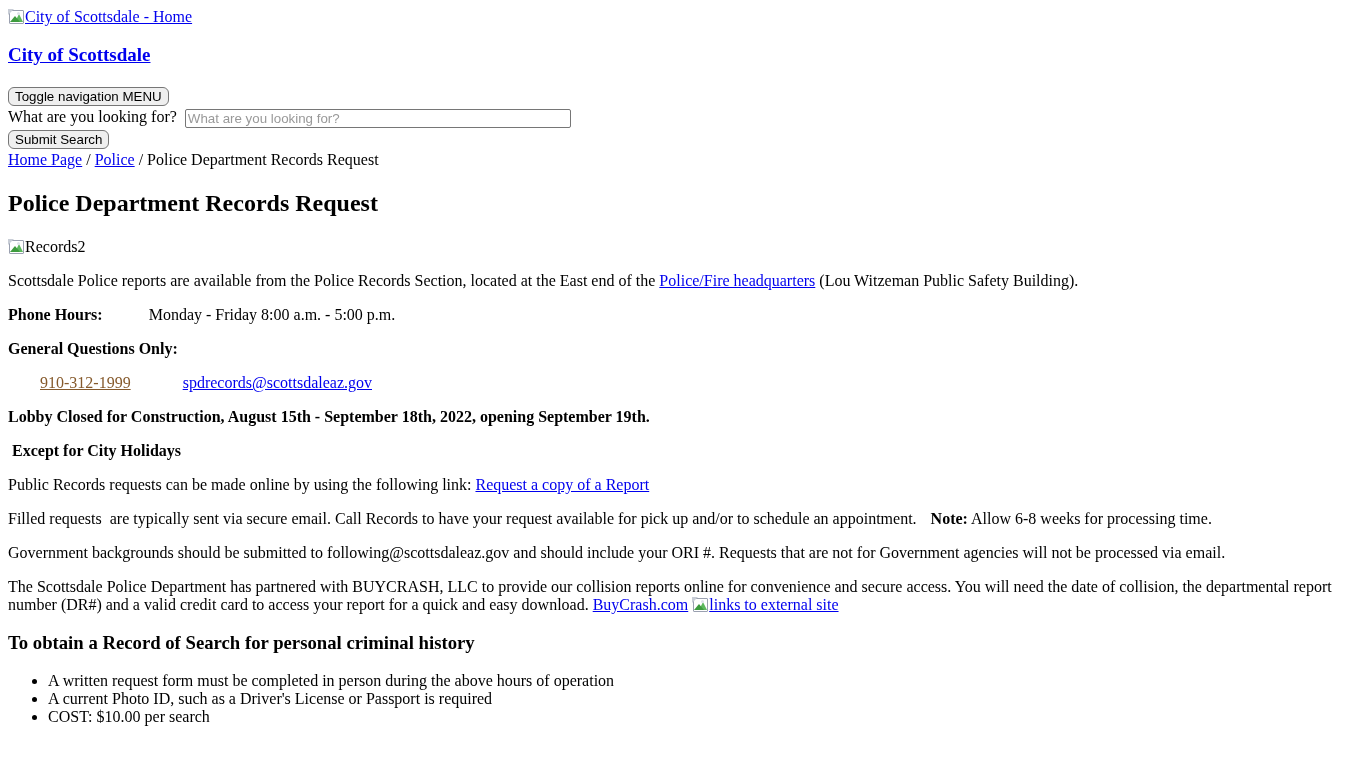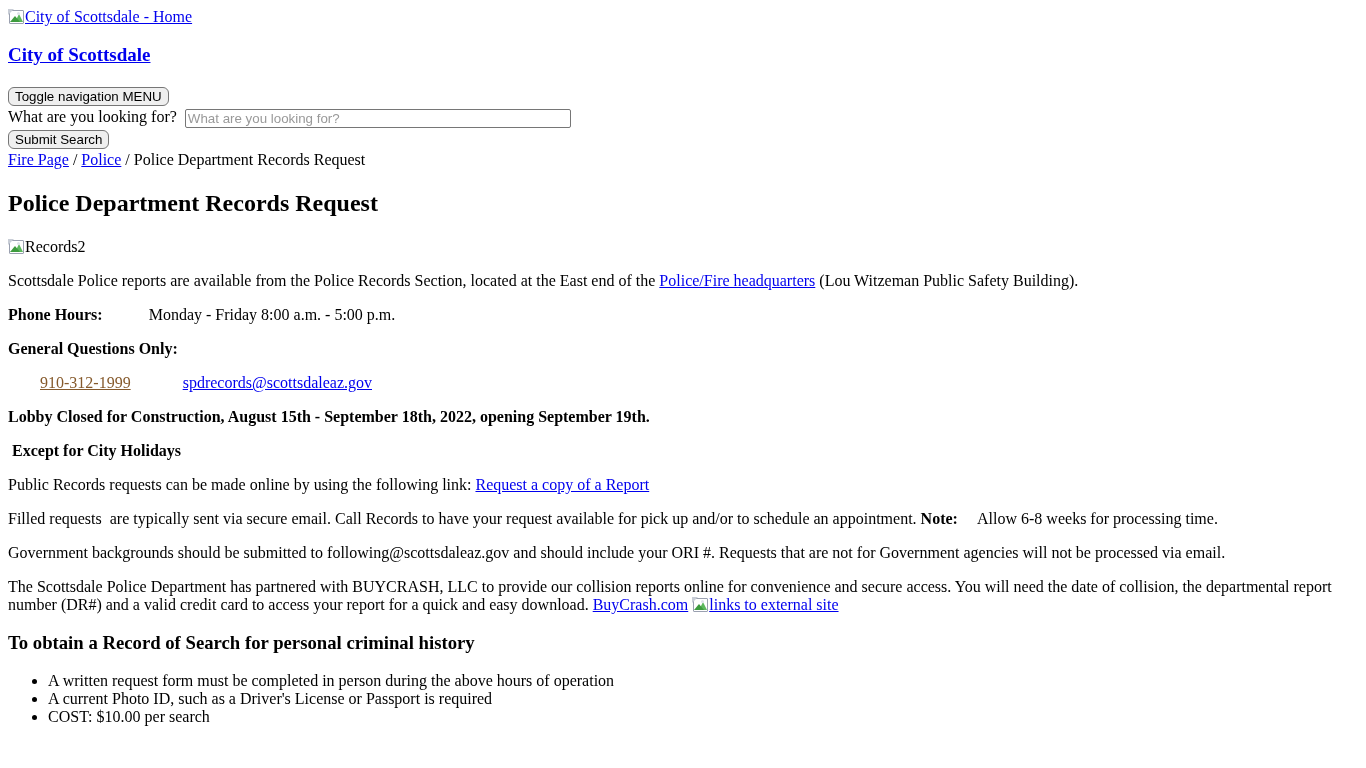--- a/index.html
+++ b/index.html
@@ -178,20 +178,21 @@
     font-size: 16px;
     margin: 16px 0;
     padding: 0;
   }
   .img-para {
     margin: 16px 0;
   }
 
   .strong {
     font-weight: bold;
+    margin-left: 10px;
   }
 
   .hours-row {
     margin: 16px 0;
   }
   .hours-label {
     font-weight: bold;
   }
   .hours-gap {
     display: inline-block;
@@ -245,41 +246,41 @@
   </div>
 
   <div class="search-row">
     <label class="search-label">What are you looking for?</label>
     <input class="search-input" type="text" placeholder="What are you looking for?" style="">
   </div>
   <div class="submit-row">
     <button class="ua-button">Submit Search</button>
   </div>
 
-  <div class="breadcrumb"><a class="link" href="#">Fire Page</a><span class="sep"> / </span><a class="link" href="#">Police</a><span class="sep"> / </span><span class="current">Police Department Records Request</span></div>
+  <div class="breadcrumb"><a class="link" href="#">Home Page</a><span class="sep"> / </span><a class="link" href="#">Police</a><span class="sep"> / </span><span class="current">Police Department Records Request</span></div>
 
   <h1 class="page-title">Police Department Records Request</h1>
 
   <div class="img-para"><span class="broken-img"><span class="bi-frame"></span><span class="bi-hill2"></span><span class="bi-hill"></span><span class="bi-sun"></span><span class="bi-tear"></span></span><span>Records2</span></div>
 
   <p class="body-p"><span>Scottsdale Police reports are available from the Police Records Section, located at the East end of the </span><a class="link" href="#">Police/Fire headquarters</a><span style="white-space: pre-wrap;"> (Lou Witzeman Public Safety Building).</span></p>
 
   <p class="hours-row"><span class="hours-label">Phone Hours:</span><span class="hours-gap"></span><span>Monday - Friday 8:00 a.m. - 5:00 p.m.</span></p>
 
   <p class="body-p strong">General Questions Only:</p>
 
   <p class="contact-row"><a class="link-visited" href="#">910-312-1999</a><span class="contact-gap"></span><a class="link" href="#">spdrecords@scottsdaleaz.gov</a></p>
 
   <p class="body-p strong">Lobby Closed for Construction, August 15th - September 18th, 2022, opening September 19th.</p>
 
   <p class="body-p strong" style="white-space: pre-wrap;"> Except for City Holidays</p>
 
   <p class="body-p"><span>Public Records requests can be made online by using the following link: </span> <a class="link" href="#">Request a copy of a Report</a></p>
 
-  <p class="body-p"><span style="white-space: pre-wrap;">Filled requests  are typically sent via secure email. Call Records to have your request available for pick up and/or to schedule an appointment. </span><span class="strong">Note:</span><span style="white-space: pre-wrap; margin-left: 16px;"> Allow 6-8 weeks for processing time.</span></p>
+  <p class="body-p"><span style="white-space: pre-wrap;">Filled requests  are typically sent via secure email. Call Records to have your request available for pick up and/or to schedule an appointment. </span><span class="strong">Note:</span><span style="white-space: pre-wrap;"> Allow 6-8 weeks for processing time.</span></p>
 
   <p class="body-p">Government backgrounds should be submitted to following@scottsdaleaz.gov and should include your ORI #. Requests that are not for Government agencies will not be processed via email.</p>
 
   <p class="body-p"><span>The Scottsdale Police Department has partnered with BUYCRASH, LLC to provide our collision reports online for convenience and secure access. You will need the date of collision, the departmental report number (DR#) and a valid credit card to access your report for a quick and easy download. </span><a class="link" href="#">BuyCrash.com</a> <a class="link" href="#"><span class="broken-img"><span class="bi-frame"></span><span class="bi-hill2"></span><span class="bi-hill"></span><span class="bi-sun"></span><span class="bi-tear"></span></span><span>links to external site</span></a></p>
 
   <h3 class="section-heading">To obtain a Record of Search for personal criminal history</h3>
   <ul class="bullets">
     <li>A written request form must be completed in person during the above hours of operation</li>
     <li>A current Photo ID, such as a Driver's License or Passport is required</li>
     <li>COST: $10.00 per search</li>

